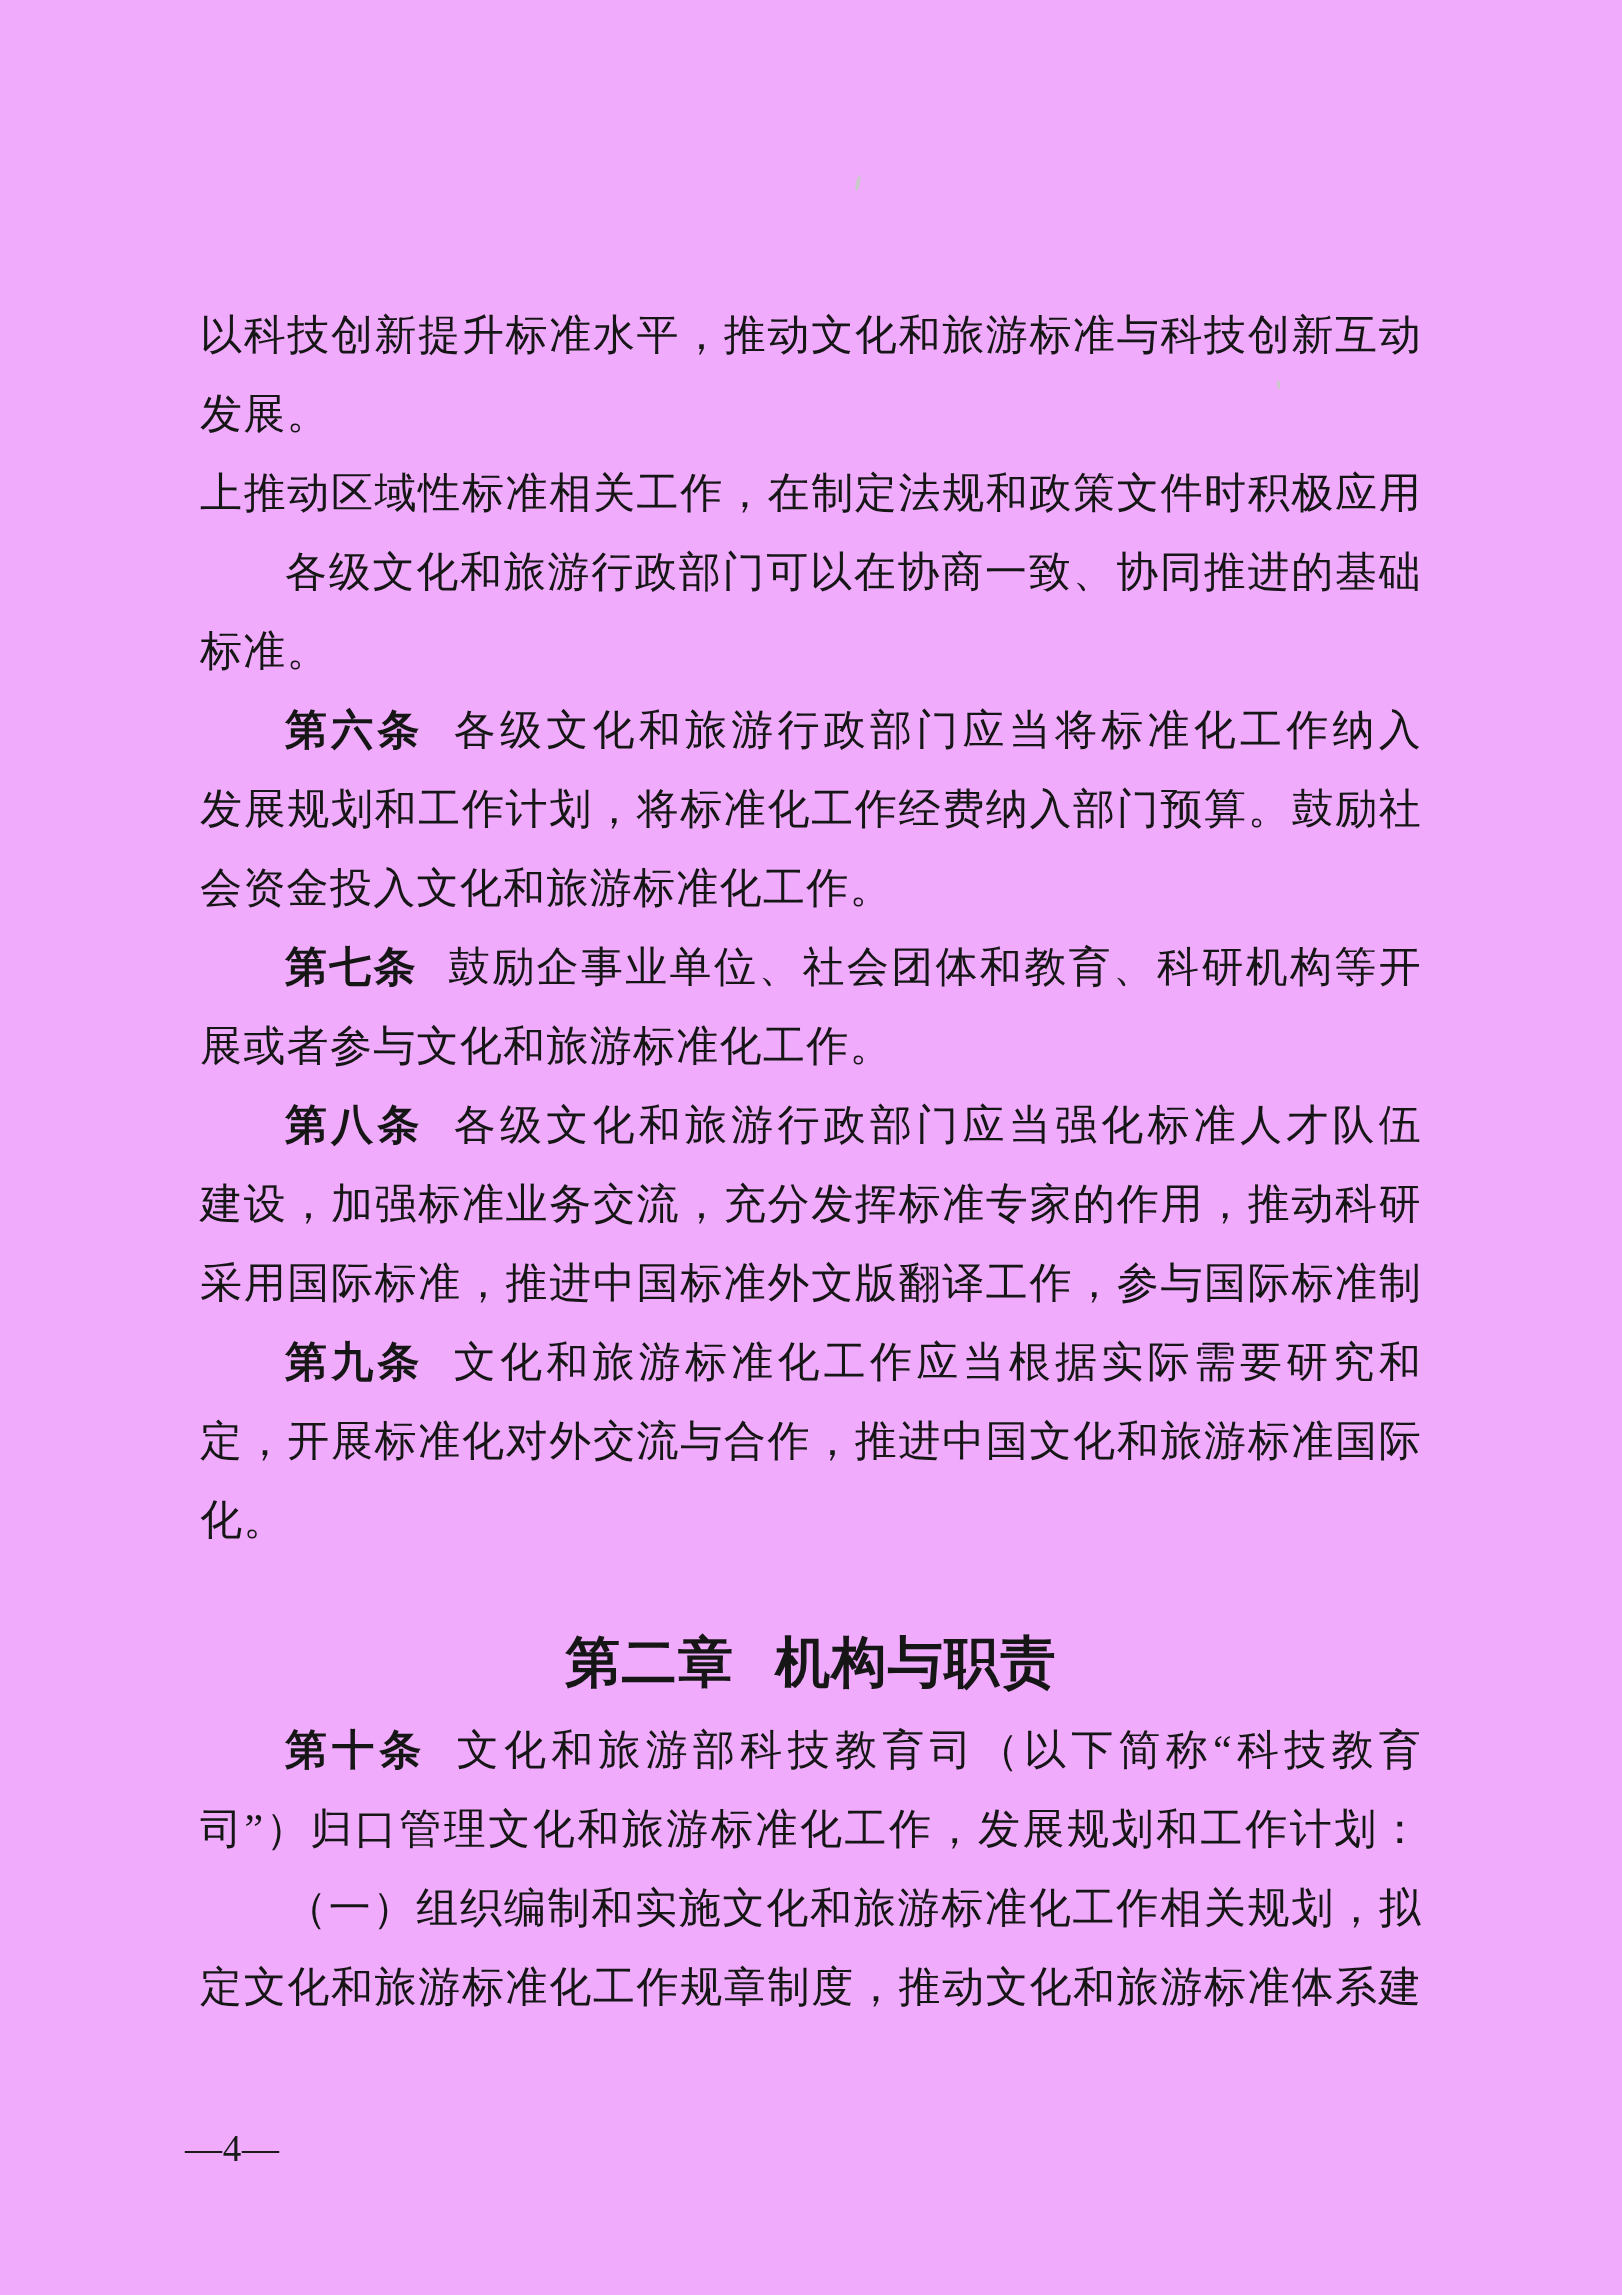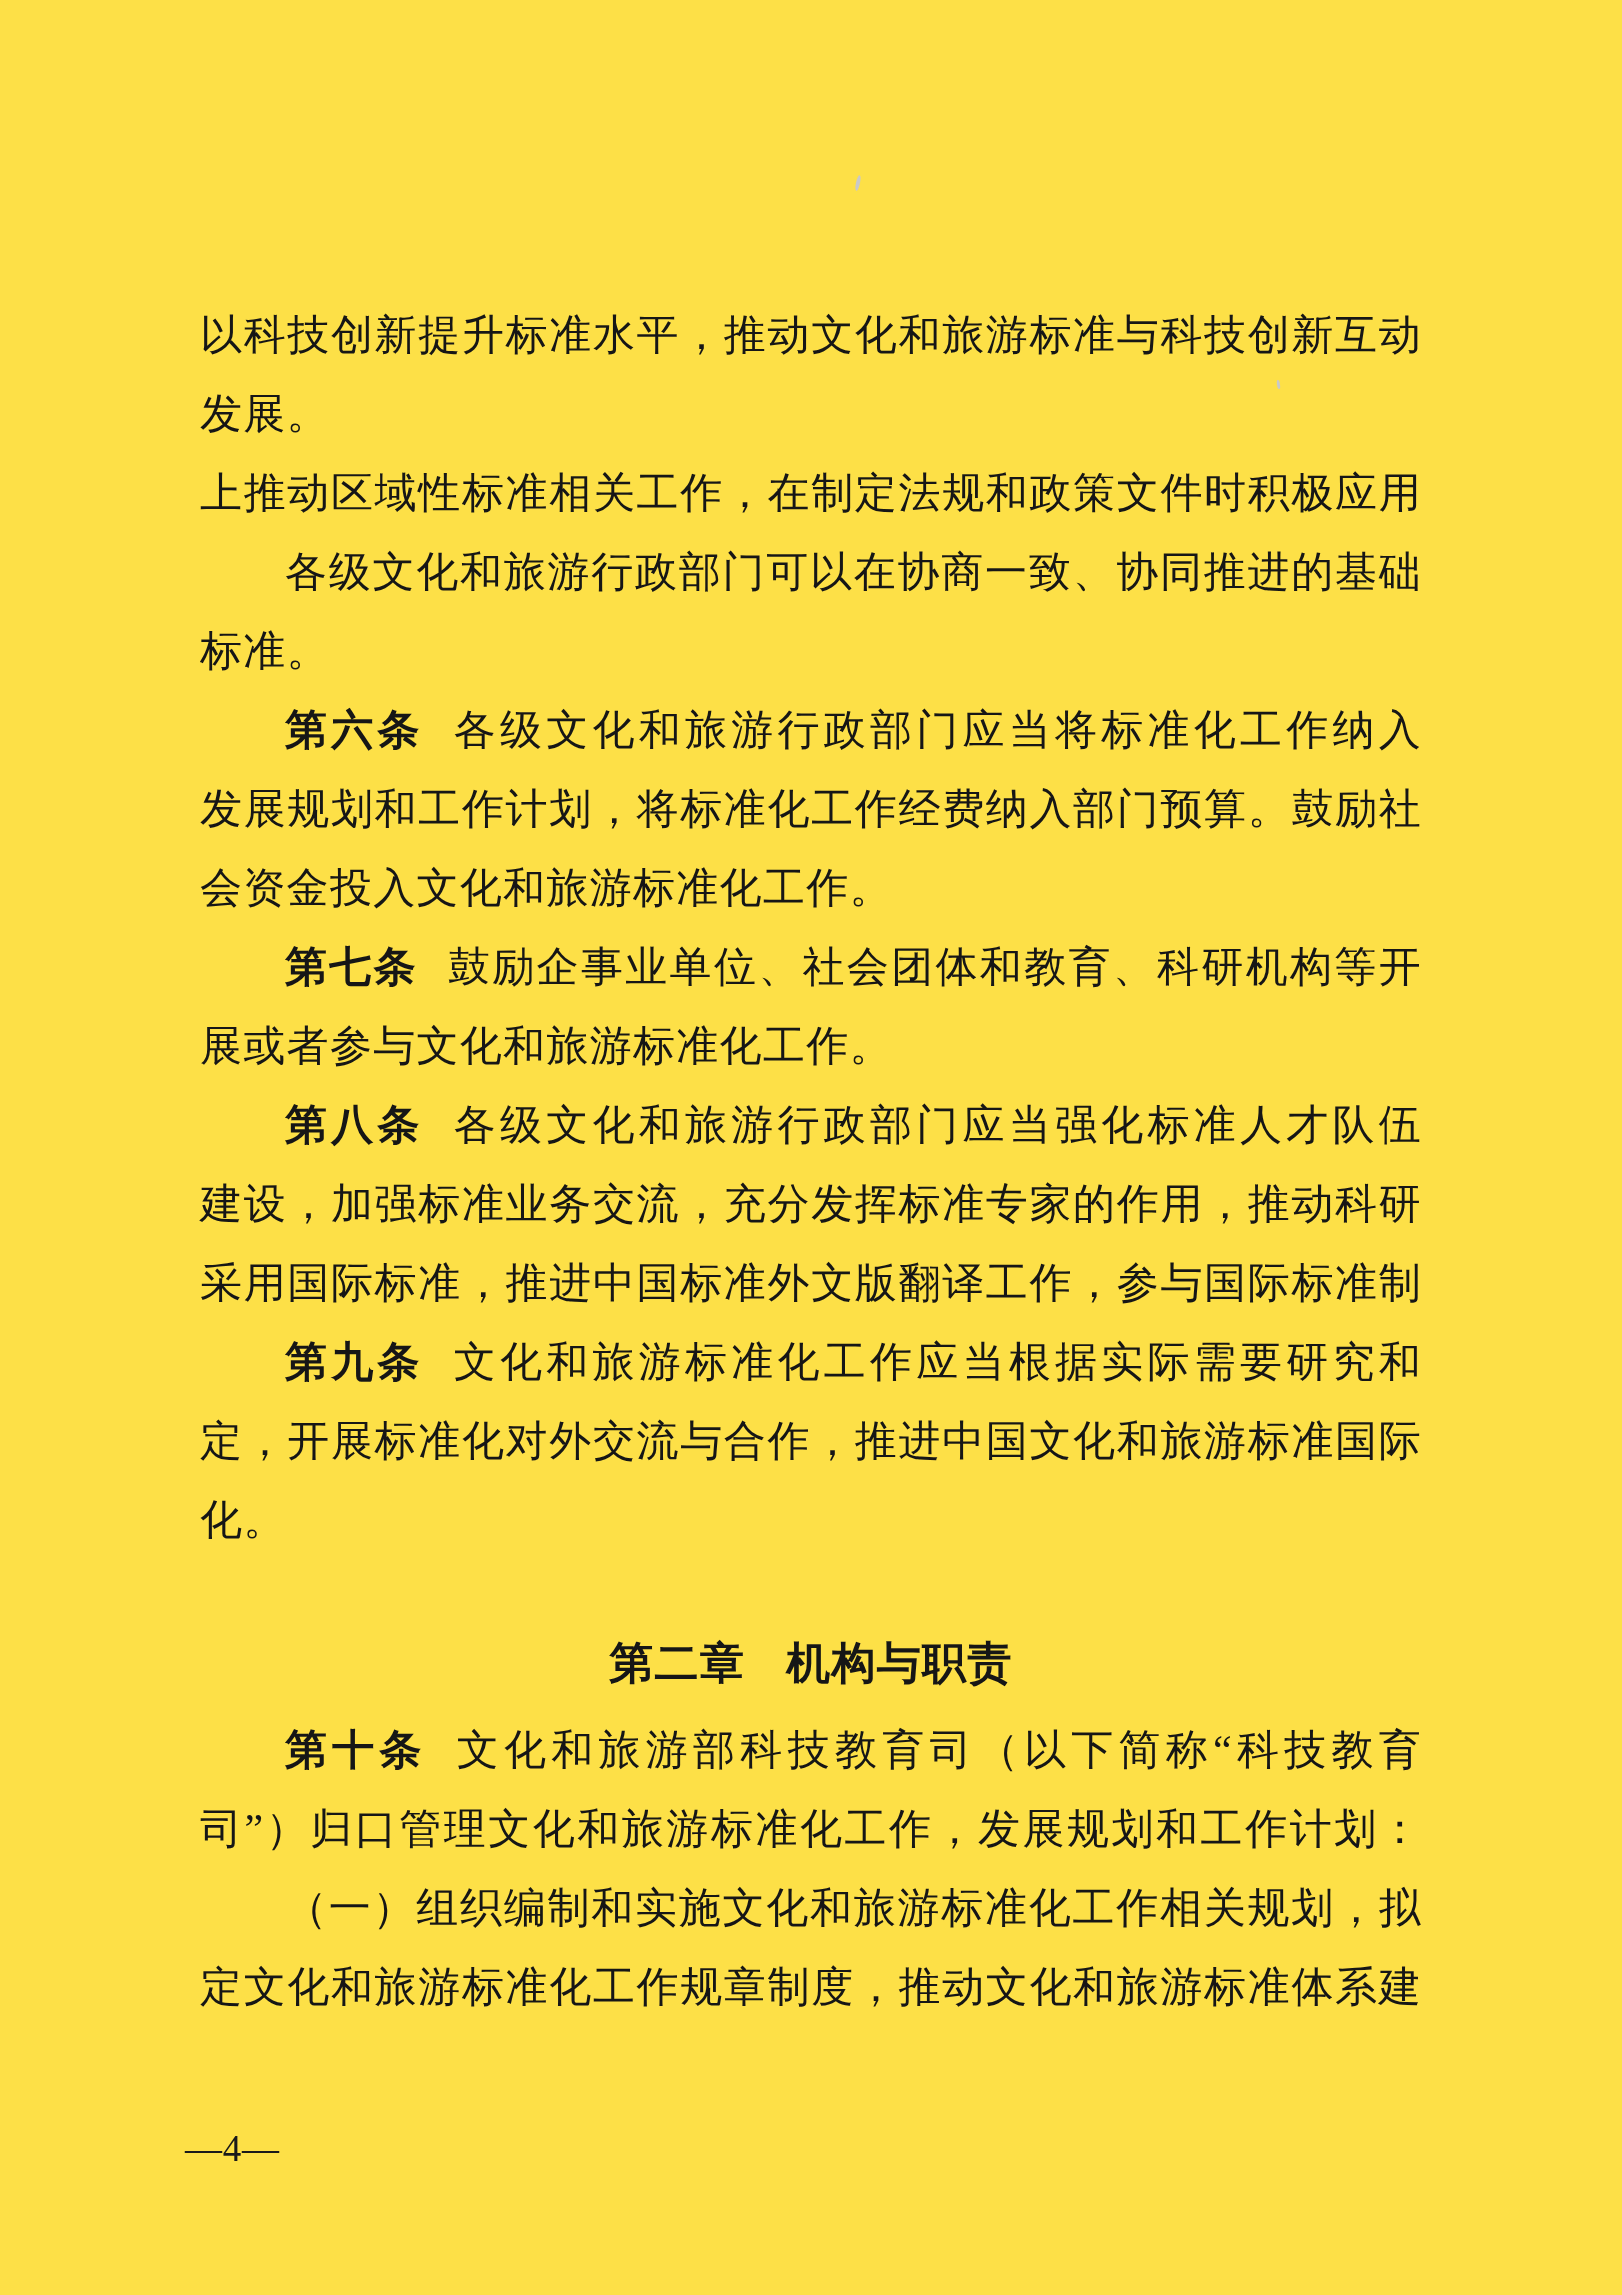--- a/index.html
+++ b/index.html
@@ -1,21 +1,21 @@
 <!DOCTYPE html>
 <html lang="zh" style="font-size:10.5px"><head>
 <meta charset="utf-8">
 <style>
   html,body{margin:0;padding:0;background:#888;}
   .page{
     position:relative;
     width:1623px;
     height:2295px;
     margin:0 auto;
-    background:#fde047;
+    background:#f0abfc;
     overflow:hidden;
     font-family:"Liberation Serif", serif;
     color:#161616;
   }
   .text-block{
     position:absolute;
     left:200px;
     top:296px;
     width:1222px;
   }
@@ -39,21 +39,21 @@
     margin-right:30px;
   }
   .chapter-heading{
     height:79px;
     line-height:79px;
     margin-top:63px;
     margin-bottom:8.5px;
     text-align:center;
     font-family:"Liberation Sans", sans-serif;
     font-weight:700;
-    font-size:44px;
+    font-size:55px;
     letter-spacing:1.3px;
   }
   .chapter-gap{
     display:inline-block;
     width:41px;
   }
   .page-footer{
     position:absolute;
     left:185px;
     top:2125px;

